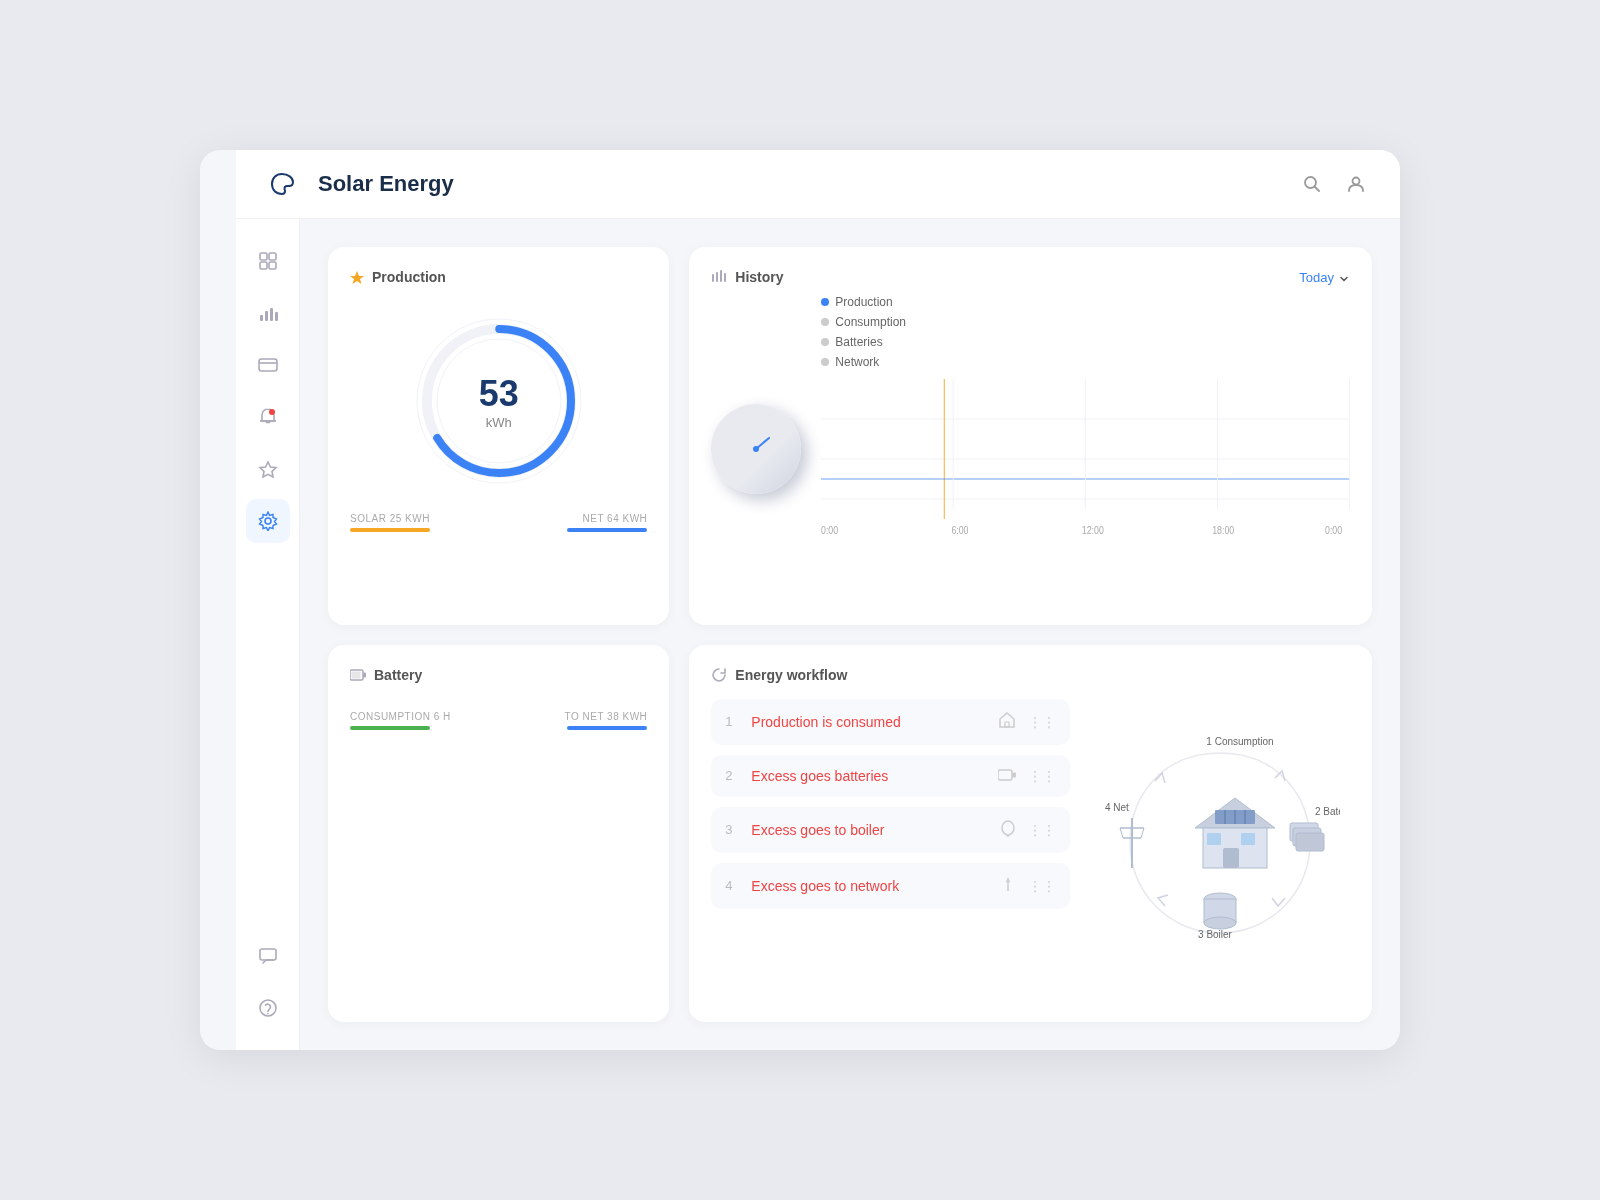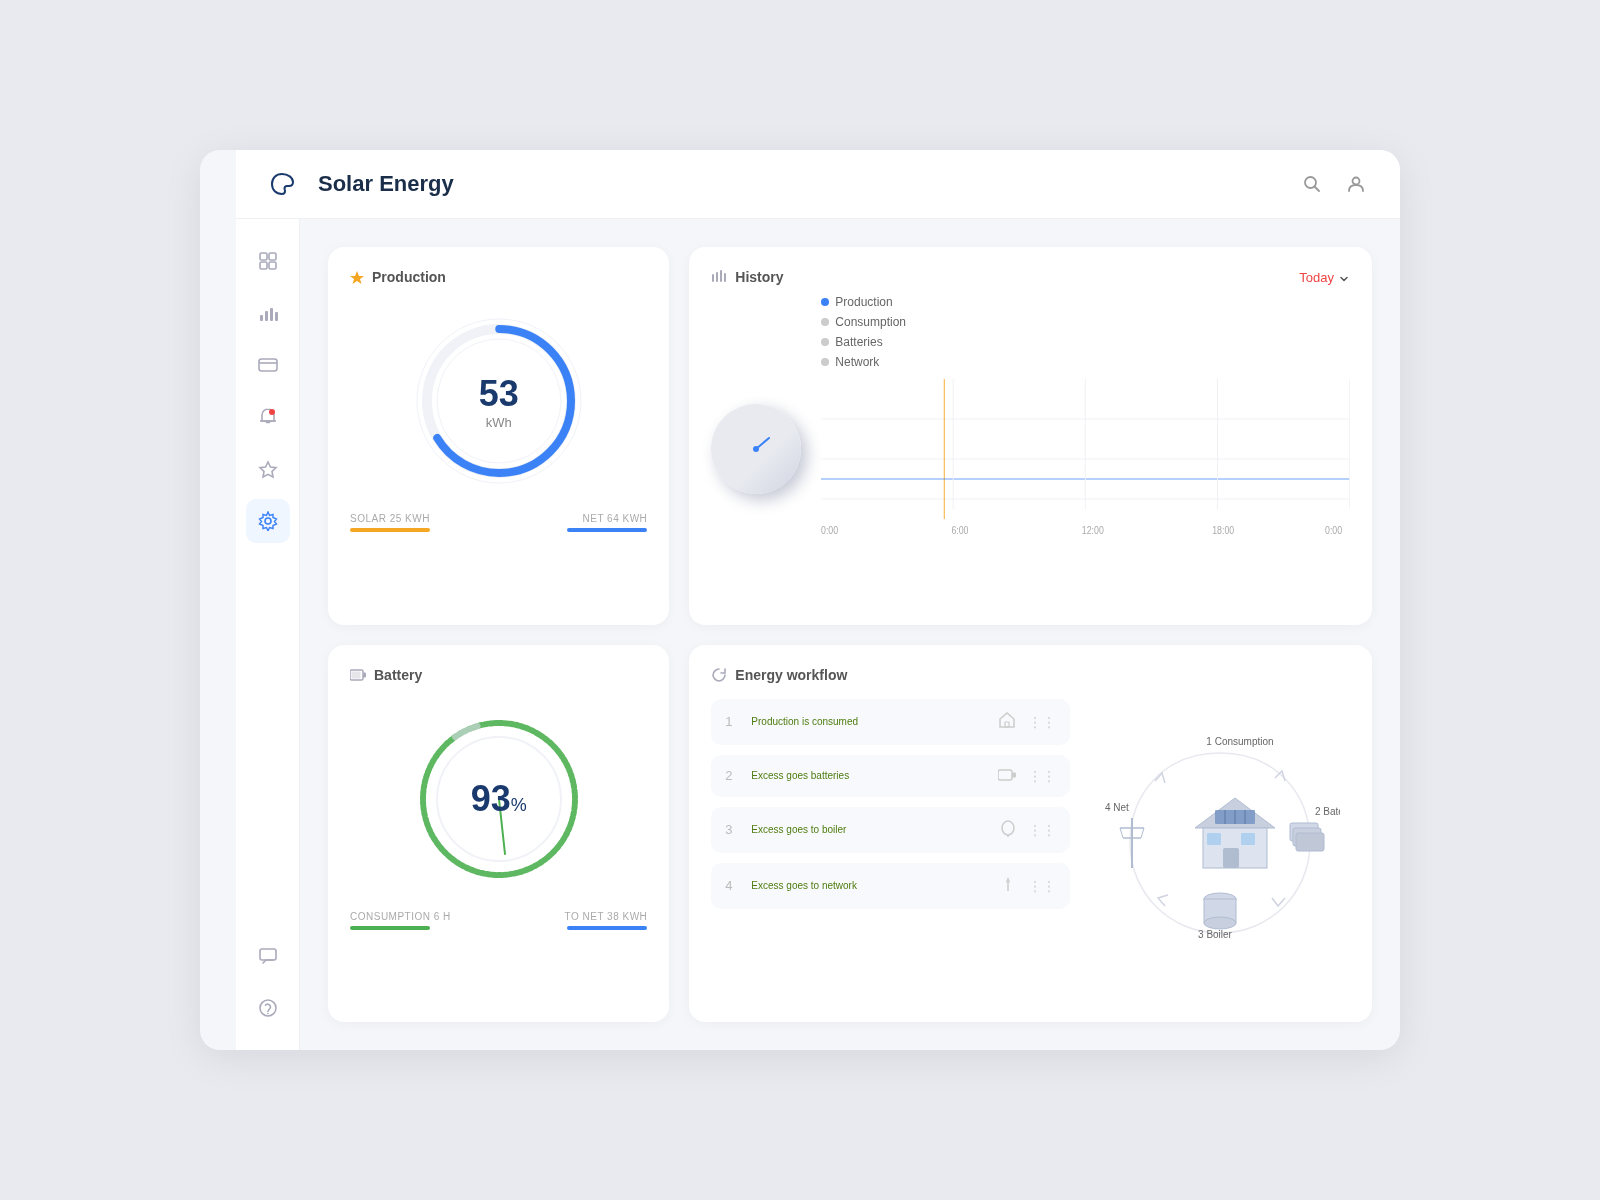--- a/index.html
+++ b/index.html
@@ -165,21 +165,21 @@
       align-items: center;
       justify-content: space-between;
       margin-bottom: 10px;
     }
     .history-header-left {
       display: flex;
       gap: 8px;
     }
     .today-btn {
       font-size: 13px;
-      color: #ef4444;
+      color: #3b82f6;
       display: flex;
       align-items: flex-end;
       gap: 4px;
       cursor: pointer;
     }
     .legend {
       display: flex;
       flex-direction: column;
       gap: 6px;
       font-size: 12px;
@@ -280,22 +280,22 @@
       padding: 12px 14px;
       gap: 12px;
     }
     .workflow-num {
       font-size: 13px;
       color: #bbb;
       width: 14px;
     }
     .workflow-label {
       flex: 1;
-      font-size: 10px;
-      color: #4d7c0f;
+      font-size: 14px;
+      color: #ef4444;
     }
     .workflow-icon {
       color: #bbb;
       font-size: 16px;
     }
     .workflow-drag {
       color: #ccc;
       font-size: 14px;
     }
     .workflow-diagram {
@@ -516,41 +516,20 @@
       <div class="card battery-card">
         <div class="card-header">
           <svg width="16" height="12" viewBox="0 0 16 12" fill="none">
             <rect x="0" y="1" width="13" height="10" rx="1.5" stroke="#aab" stroke-width="1.5"></rect>
             <rect x="13" y="3.5" width="3" height="5" rx="1" fill="#aab"></rect>
             <rect x="1.5" y="2.5" width="9" height="7" rx="0.8" fill="#aab" opacity="0.3"></rect>
           </svg>
           <span class="card-title">Battery</span>
         </div>
 
-        <div class="battery-gauge">
-          <svg width="180" height="180" viewBox="0 0 180 180">
-
-            <g id="ticks">
-              
-            </g>
-
-            <circle cx="90" cy="90" r="72" fill="none" stroke="none"></circle>
-
-            <circle cx="90" cy="90" r="76" fill="none" stroke="#4caf50" stroke-width="6" stroke-dasharray="3 2.5" stroke-dashoffset="0" opacity="0.9" transform="rotate(-90 90 90)" stroke-linecap="round"></circle>
-
-            <circle cx="90" cy="90" r="76" fill="none" stroke="#dde" stroke-width="6" stroke-dasharray="25 453" stroke-dashoffset="-430" opacity="0.6" transform="rotate(-90 90 90)" stroke-linecap="round"></circle>
-
-            <circle cx="90" cy="90" r="62" fill="none" stroke="#f0f2f7" stroke-width="2"></circle>
-
-            <line x1="90" y1="90" x2="96" y2="145" stroke="#4caf50" stroke-width="2" stroke-linecap="round"></line>
-          </svg>
-          <div class="battery-center">
-            <span class="battery-value">93</span><span class="battery-percent">%</span>
-          </div>
-        </div>
 
         <div class="gauge-labels">
           <span class="gauge-label">CONSUMPTION 6 h</span>
           <span class="gauge-label">TO NET 38 kWh</span>
         </div>
         <div class="gauge-bar-row">
           <div class="gauge-bar" style="background:#4caf50;"></div>
           <div class="gauge-bar" style="background:#3b82f6;"></div>
         </div>
       </div>

